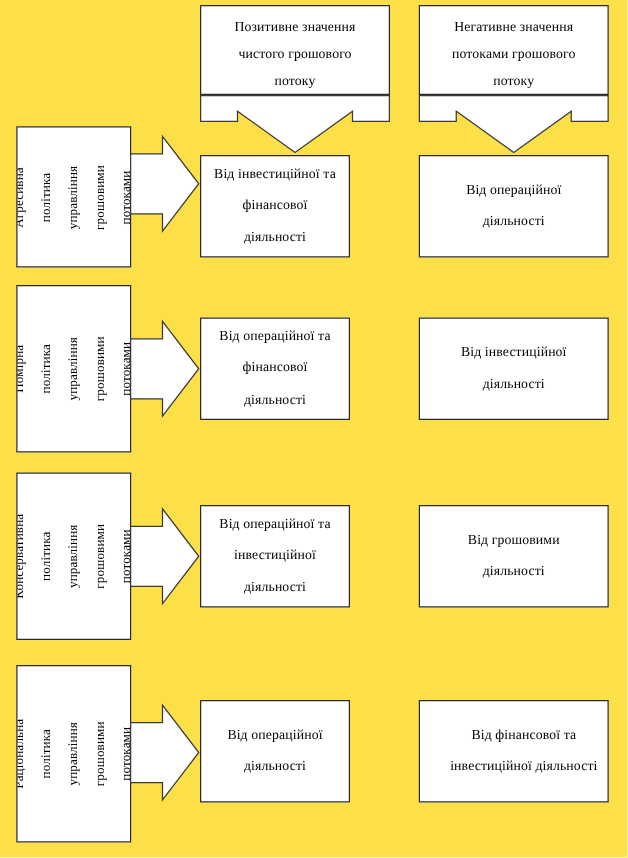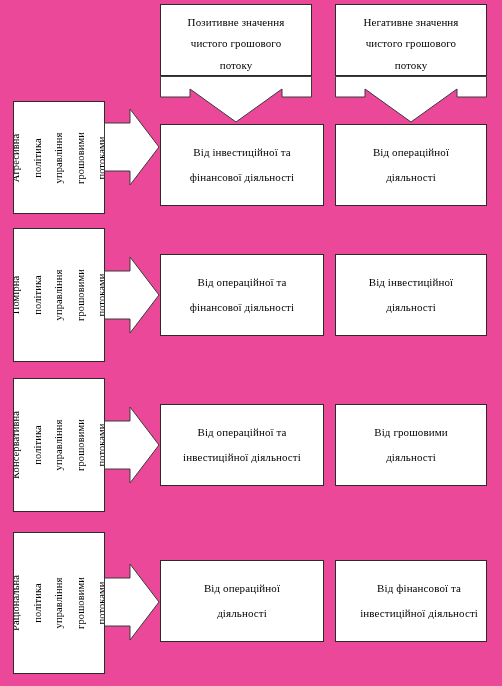--- a/index.html
+++ b/index.html
@@ -9,21 +9,21 @@
   }
   body {
     font-family: "Liberation Serif", "DejaVu Serif", serif;
     color: #000000;
   }
 
   #diagram {
     position: relative;
     width: 502px;
     height: 686px;
-    background: #ec4899;
+    background: #fde047;
     overflow: hidden;
   }
 
   
   .box {
     position: absolute;
     box-sizing: border-box;
     border: 1px solid #2b2b2b;
     background: #ffffff;
     display: flex;
@@ -48,21 +48,21 @@
   }
   .header-box .box-text {
     padding-top: 7px;
     line-height: 1.95;
   }
   .header-left  { left: 160px; width: 152px; }
   .header-right { left: 335px; width: 152px; }
 
   
   .content-box { height: 82px; }
-  .col-mid   { left: 160px; width: 164px; align-items: center; }
+  .col-mid   { left: 160px; width: 120px; align-items: center; }
   .col-right { left: 335px; width: 152px; }
 
   .content-box .box-text { line-height: 2.3; }
 
   
   .label-box {
     left: 13px;
     width: 92px;
     border: 1px solid #2b2b2b;
     box-sizing: border-box;
@@ -101,21 +101,21 @@
 <div id="diagram">
 
   <div class="box header-box header-left">
     <div class="box-text">Позитивне значення
 чистого грошового
 потоку</div>
   </div>
 
   <div class="box header-box header-right">
     <div class="box-text">Негативне значення
-чистого грошового
+потоками грошового
 потоку</div>
   </div>
 
   <svg class="arrow-svg" style="left:160px; top:76px;" width="152" height="48" viewBox="0 0 152 48">
     <polygon class="arrow-shape" points="0.5,0.5 0.5,21 30,21 30,13 76,46 122,13 122,21 151.5,21 151.5,0.5"></polygon>
   </svg>
 
   <svg class="arrow-svg" style="left:335px; top:76px;" width="152" height="48" viewBox="0 0 152 48">
     <polygon class="arrow-shape" points="0.5,0.5 0.5,21 30,21 30,13 76,46 122,13 122,21 151.5,21 151.5,0.5"></polygon>
   </svg>

